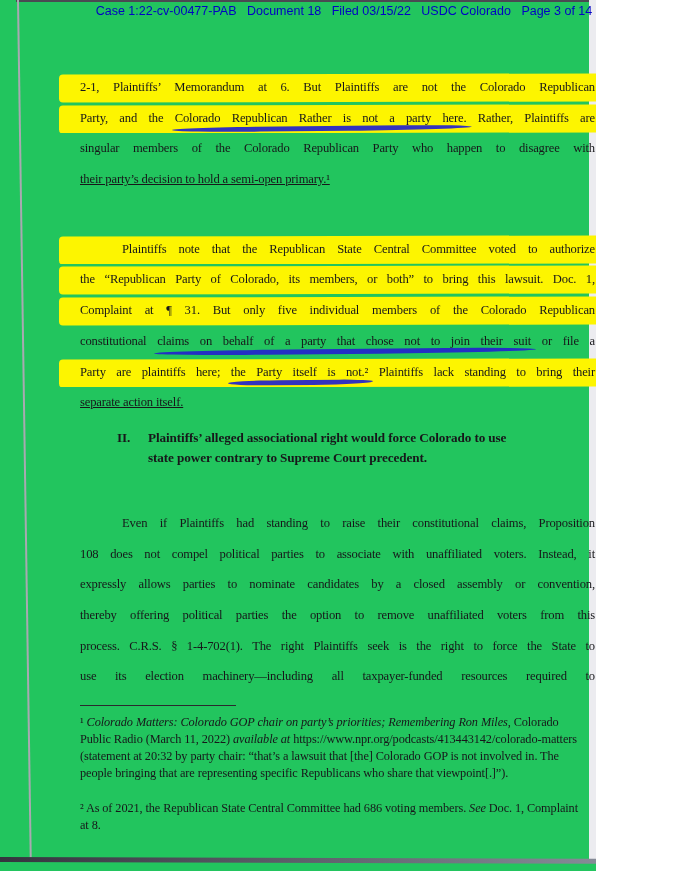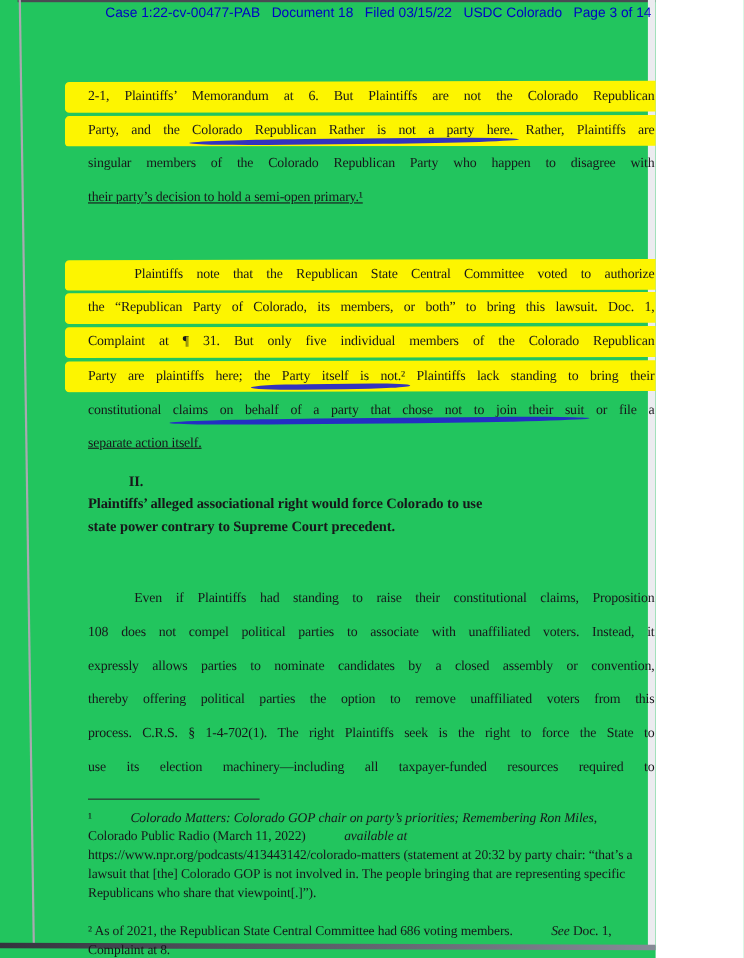--- a/index.html
+++ b/index.html
@@ -27,27 +27,27 @@
   .line.indent{text-indent:42px;margin-top:39px;}
   .line.hl::before{content:"";position:absolute;left:0;right:2px;top:2px;bottom:1px;
         background:var(--hl,#fdf500);border-radius:4px;z-index:-1;transform:skewY(-0.12deg);}
   
   .ink{position:relative;}
   .ink::after{content:"";position:absolute;left:-3px;right:-5px;bottom:-6px;height:5px;
         background:var(--ink,#2323cc);opacity:.93;transform:rotate(-0.55deg);
         border-radius:60% 40% 70% 50% / 90% 70% 100% 80%;}
   
   .heading{display:flex;margin:10px 0 7px 0;font-weight:bold;font-size:13.2px;
-           letter-spacing:-0.1px;line-height:20.5px;flex-direction:column;}
+           letter-spacing:-0.1px;line-height:20.5px;}
   .heading-num{width:31px;margin-left:37px;flex:none;}
   
   .fnsep{width:156px;border:none;border-top:1.4px solid #2a2a2e;margin:13px 0 8px 0;height:0;}
   .footnote{width:508px;font-size:12.3px;line-height:17px;letter-spacing:-0.1px;
             margin:0 0 18px 0;text-align:left;}
-  .footnote em{font-style:italic;margin-left:32px;}
+  .footnote em{font-style:italic;}
 </style>
 </head>
 <body>
 
 <div class="stage">
   <div class="edge-top"></div>
   <div class="edge-right-strip"></div>
   <div class="edge-right-line"></div>
   <div class="edge-left"></div>
   <div class="edge-bottom"></div>
@@ -58,22 +58,22 @@
     <div>
         <div class="line hl">2-1, Plaintiffs’ Memorandum at 6. But Plaintiffs are not the Colorado Republican</div>
         <div class="line hl">Party, and the <span class="ink">Colorado Republican Rather is not a party here.</span> Rather, Plaintiffs are</div>
         <div class="line">singular members of the Colorado Republican Party who happen to disagree with</div>
         <div class="line last">their party’s decision to hold a semi-open primary.¹</div>
       </div>
     <div>
         <div class="line hl indent">Plaintiffs note that the Republican State Central Committee voted to authorize</div>
         <div class="line hl">the “Republican Party of Colorado, its members, or both” to bring this lawsuit. Doc. 1,</div>
         <div class="line hl">Complaint at ¶ 31. But only five individual members of the Colorado Republican</div>
+        <div class="line">constitutional <span class="ink">claims on behalf of a party that chose not to join their suit</span> or file a</div>
         <div class="line hl">Party are plaintiffs here; <span class="ink">the Party itself is not.²</span> Plaintiffs lack standing to bring their</div>
-        <div class="line">constitutional <span class="ink">claims on behalf of a party that chose not to join their suit</span> or file a</div>
         <div class="line last">separate action itself.</div>
       </div>
 
     <div class="heading">
       <div class="heading-num">II.</div>
       <div>
         <div>Plaintiffs’ alleged associational right would force Colorado to use</div>
         <div>state power contrary to Supreme Court precedent.</div>
       </div>
     </div>

